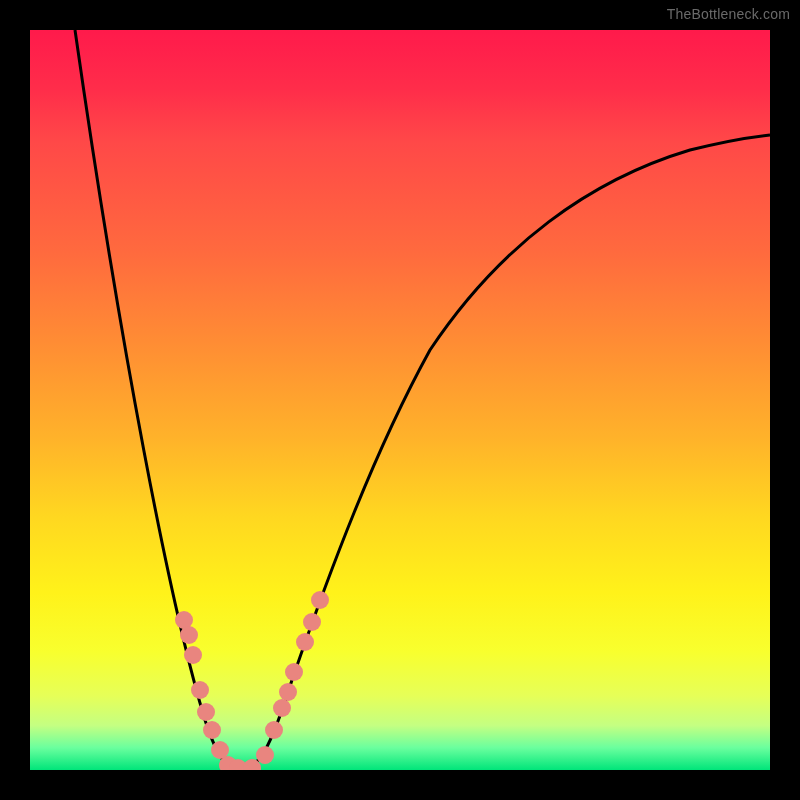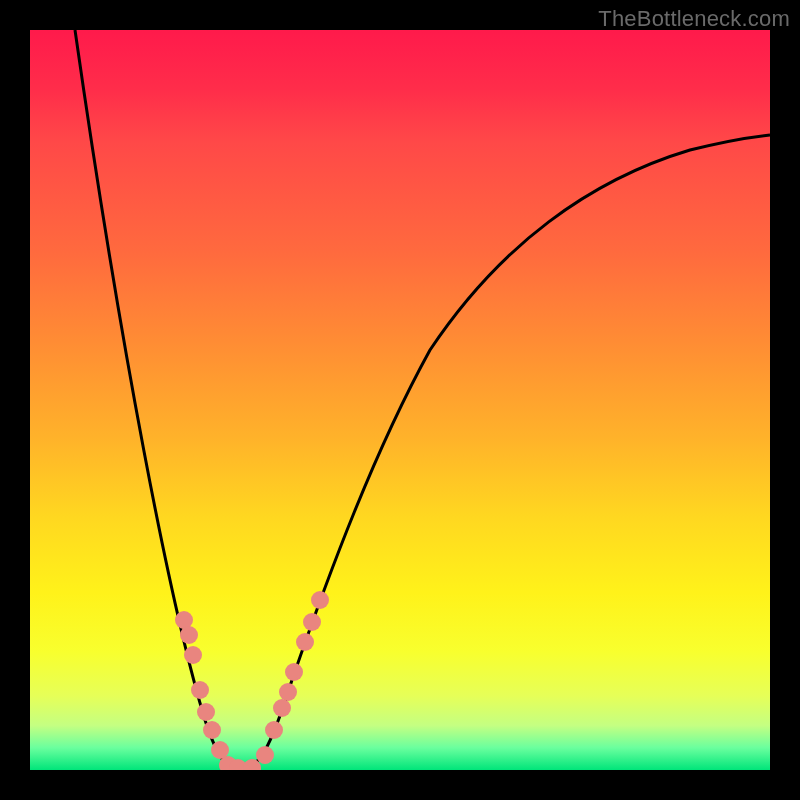--- a/index.html
+++ b/index.html
@@ -50,21 +50,21 @@
     left: 0; top: 0;
     width: 740px;
     height: 740px;
     pointer-events: none;
   }
   .watermark {
     position: absolute;
     top: 6px;
     right: 10px;
     color: #6a6a6a;
-    font-size: 22px;
+    font-size: 14px;
     font-weight: 500;
     letter-spacing: 0.2px;
     user-select: none;
   }
 </style>
 </head>
 <body>
 
 <div class="stage">
   <div class="watermark">TheBottleneck.com</div>

